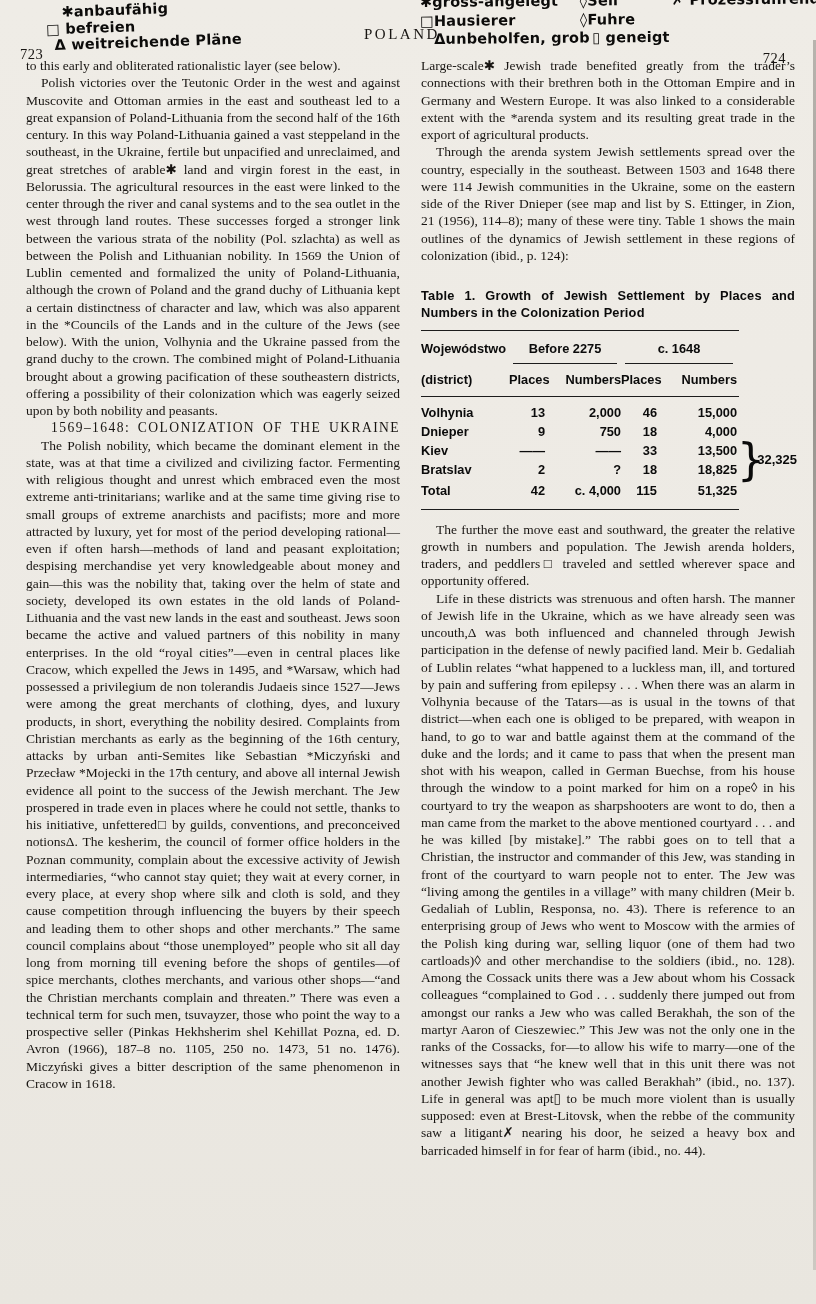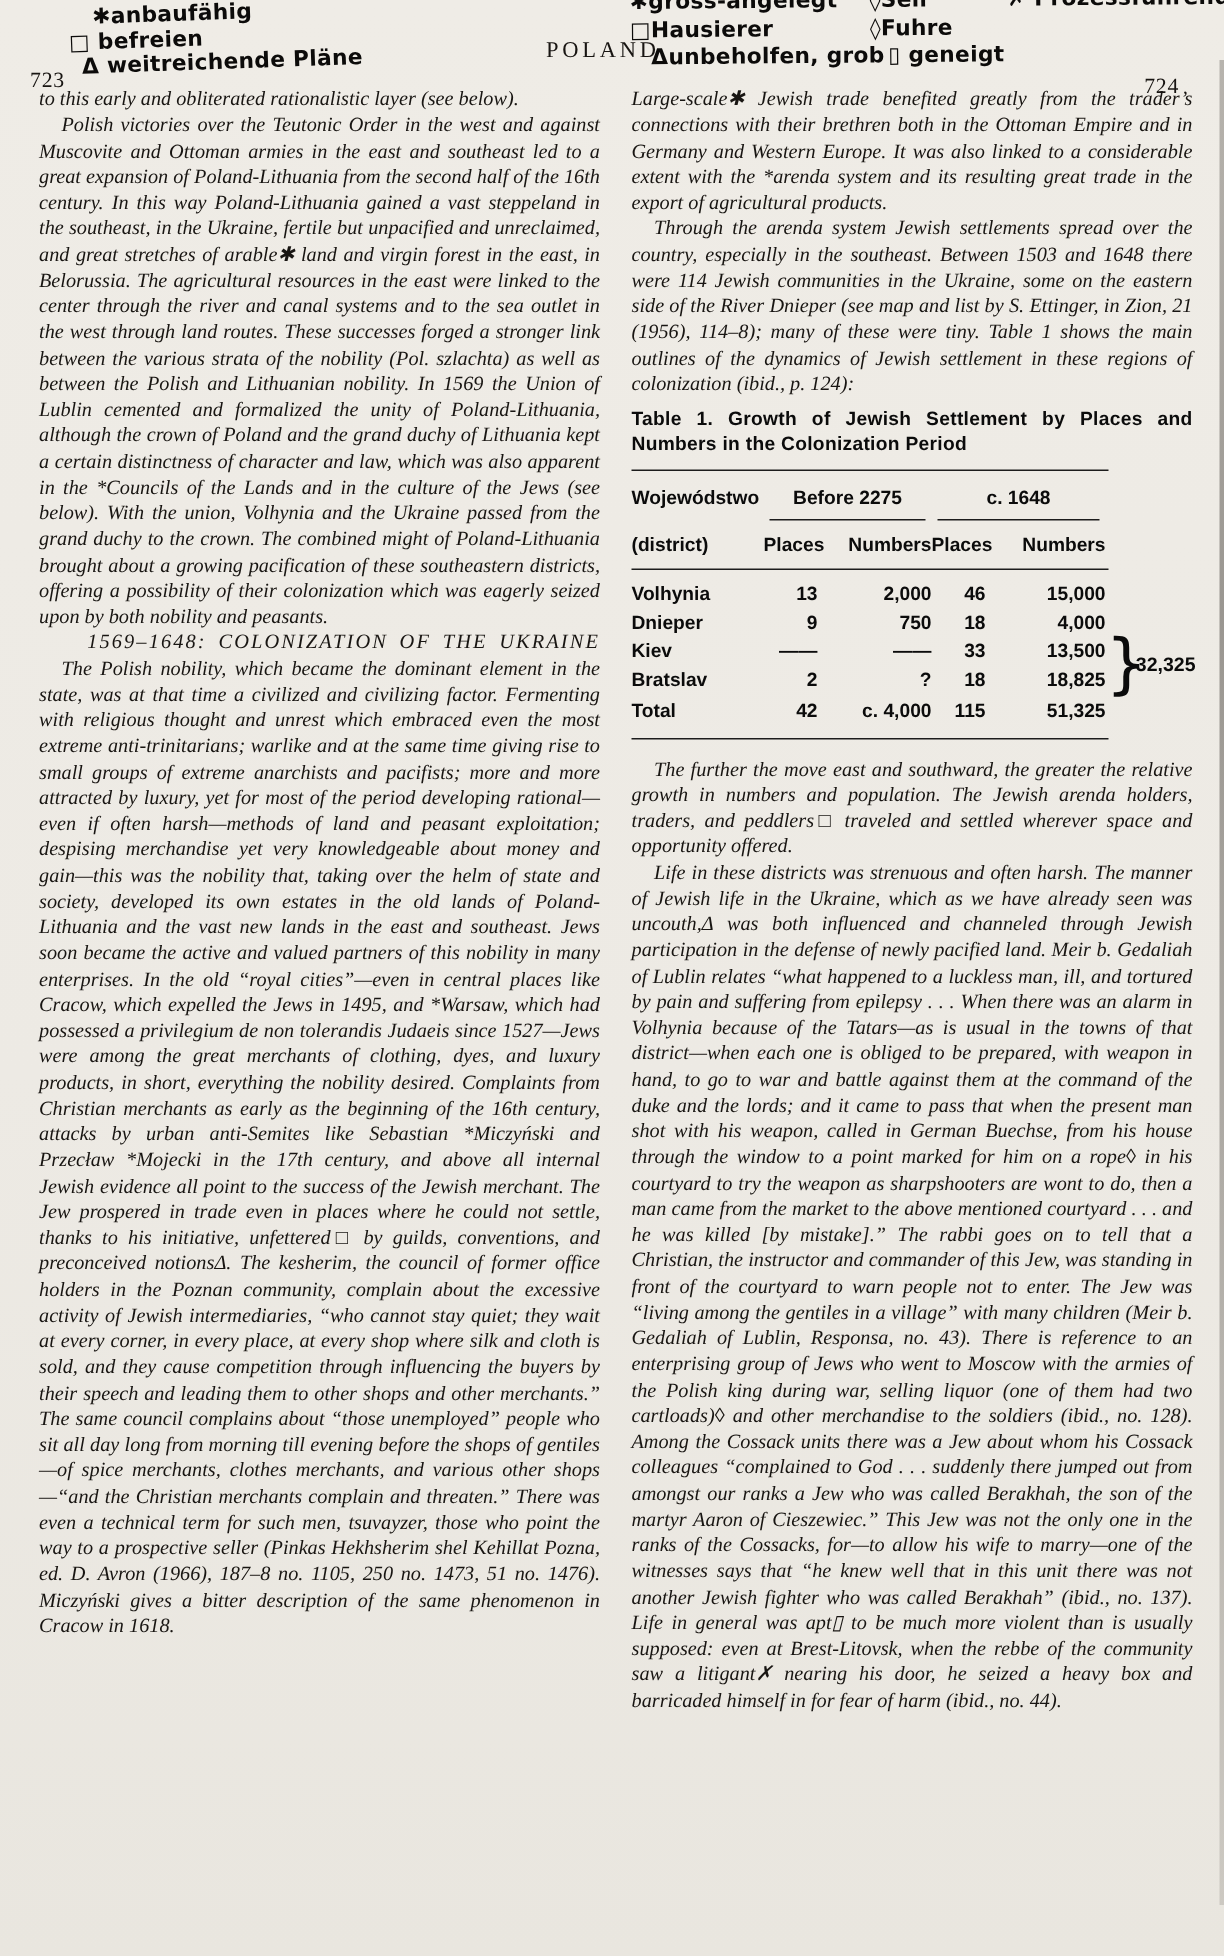--- a/index.html
+++ b/index.html
@@ -30,28 +30,28 @@
   .ann-right { position:absolute; left:420px; top:-7px; line-height:18.5px; transform:rotate(-.5deg); }
   .ann-row { position:relative; height:18.5px; }
   .ar-a { position:absolute; left:0; }
   .ar-b { position:absolute; left:160px; }
   .ar-c { position:absolute; left:252px; }
   .ann-right .r3 .ar-a { left:14px; }
   .ann-right .r3 .ar-b { left:172px; }
   
   .cols { position:absolute; top:57px; left:26px; right:21px; display:flex; gap:21px; }
   .col { width:374px; font-size:13.5px; line-height:17.25px; text-align:justify; }
-  .col p { margin:0;font-style:italic; }
+  .col p { margin:0; }
   .indent { text-indent:15px; }
   .sect-head {
     text-align:right; text-indent:0; margin:9px 0 2px 0;
     letter-spacing:1.4px; word-spacing:3px; font-size:13.6px;
   }
   
-  .table-wrap { margin:7px 0 11px 0; font-family:"Liberation Sans", sans-serif; color:#0b0b0b; text-align:left; }
+  .table-wrap { margin:24px 0 11px 0; font-family:"Liberation Sans", sans-serif; color:#0b0b0b; text-align:left; }
   .tbl-title { font-weight:700; font-size:12.8px; line-height:16.5px; letter-spacing:.2px; margin-bottom:9px; text-align:justify; }
   .tbl { position:relative; padding-right:56px; font-weight:700; font-size:12.8px; }
   .rule { border-top:1.6px solid #1c1c1c; }
   .gr { display:grid; grid-template-columns:88px 46px 66px 46px 70px; }
   .h1 { margin-top:9px; }
   .h1 .group { text-align:center; padding-bottom:6px; border-bottom:1.4px solid #1c1c1c; margin:0 4px; }
   .h2 { margin-top:7px; padding-bottom:7px; }
   .cell { white-space:nowrap; }
   .num { text-align:right; }
   .plc { text-align:right; padding-right:10px; }

